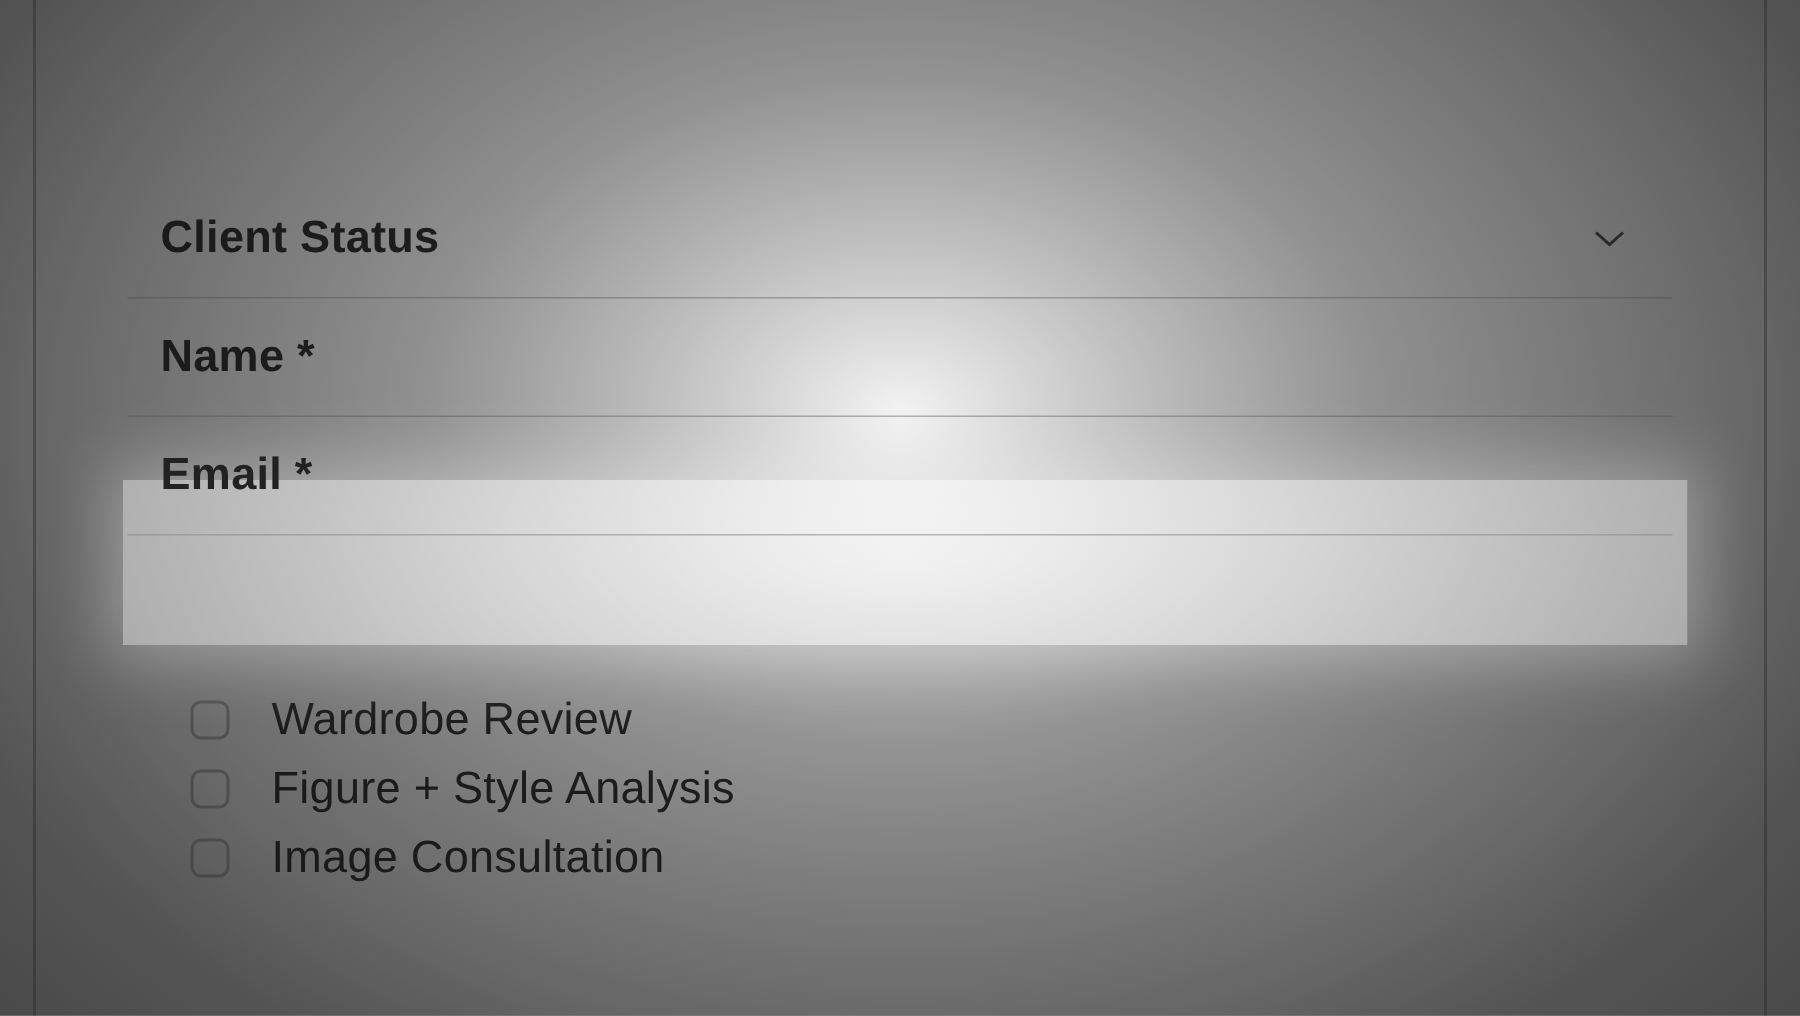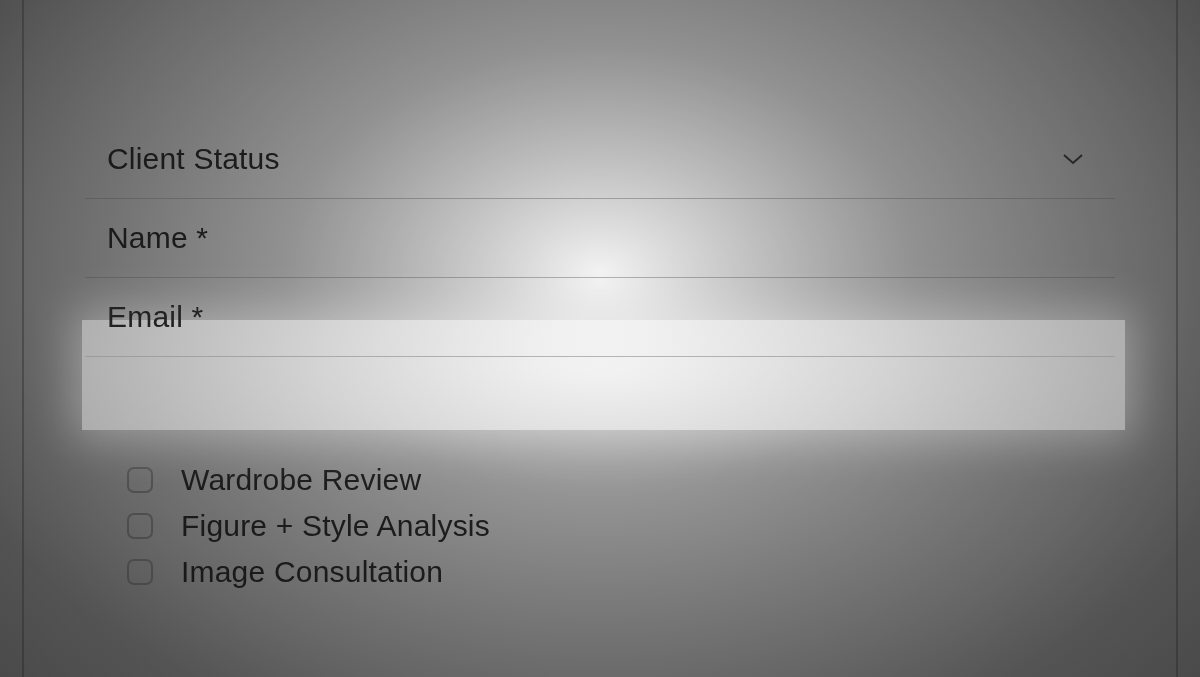--- a/index.html
+++ b/index.html
@@ -40,21 +40,21 @@
     .field {
       position: relative;
       padding: 22px 22px 22px 22px;
       border-bottom: 1px solid rgba(100,100,100,0.45);
     }
     .field-client-status {
       margin-top: 120px;
     }
     .field-label {
       font-size: 30px;
-      font-weight: 400;
+      font-weight: 700;
       color: #222;
       letter-spacing: 0.2px;
     }
     .chevron {
       position: absolute;
       right: 28px;
       top: 50%;
       transform: translateY(-50%);
       width: 28px;
       height: 28px;

